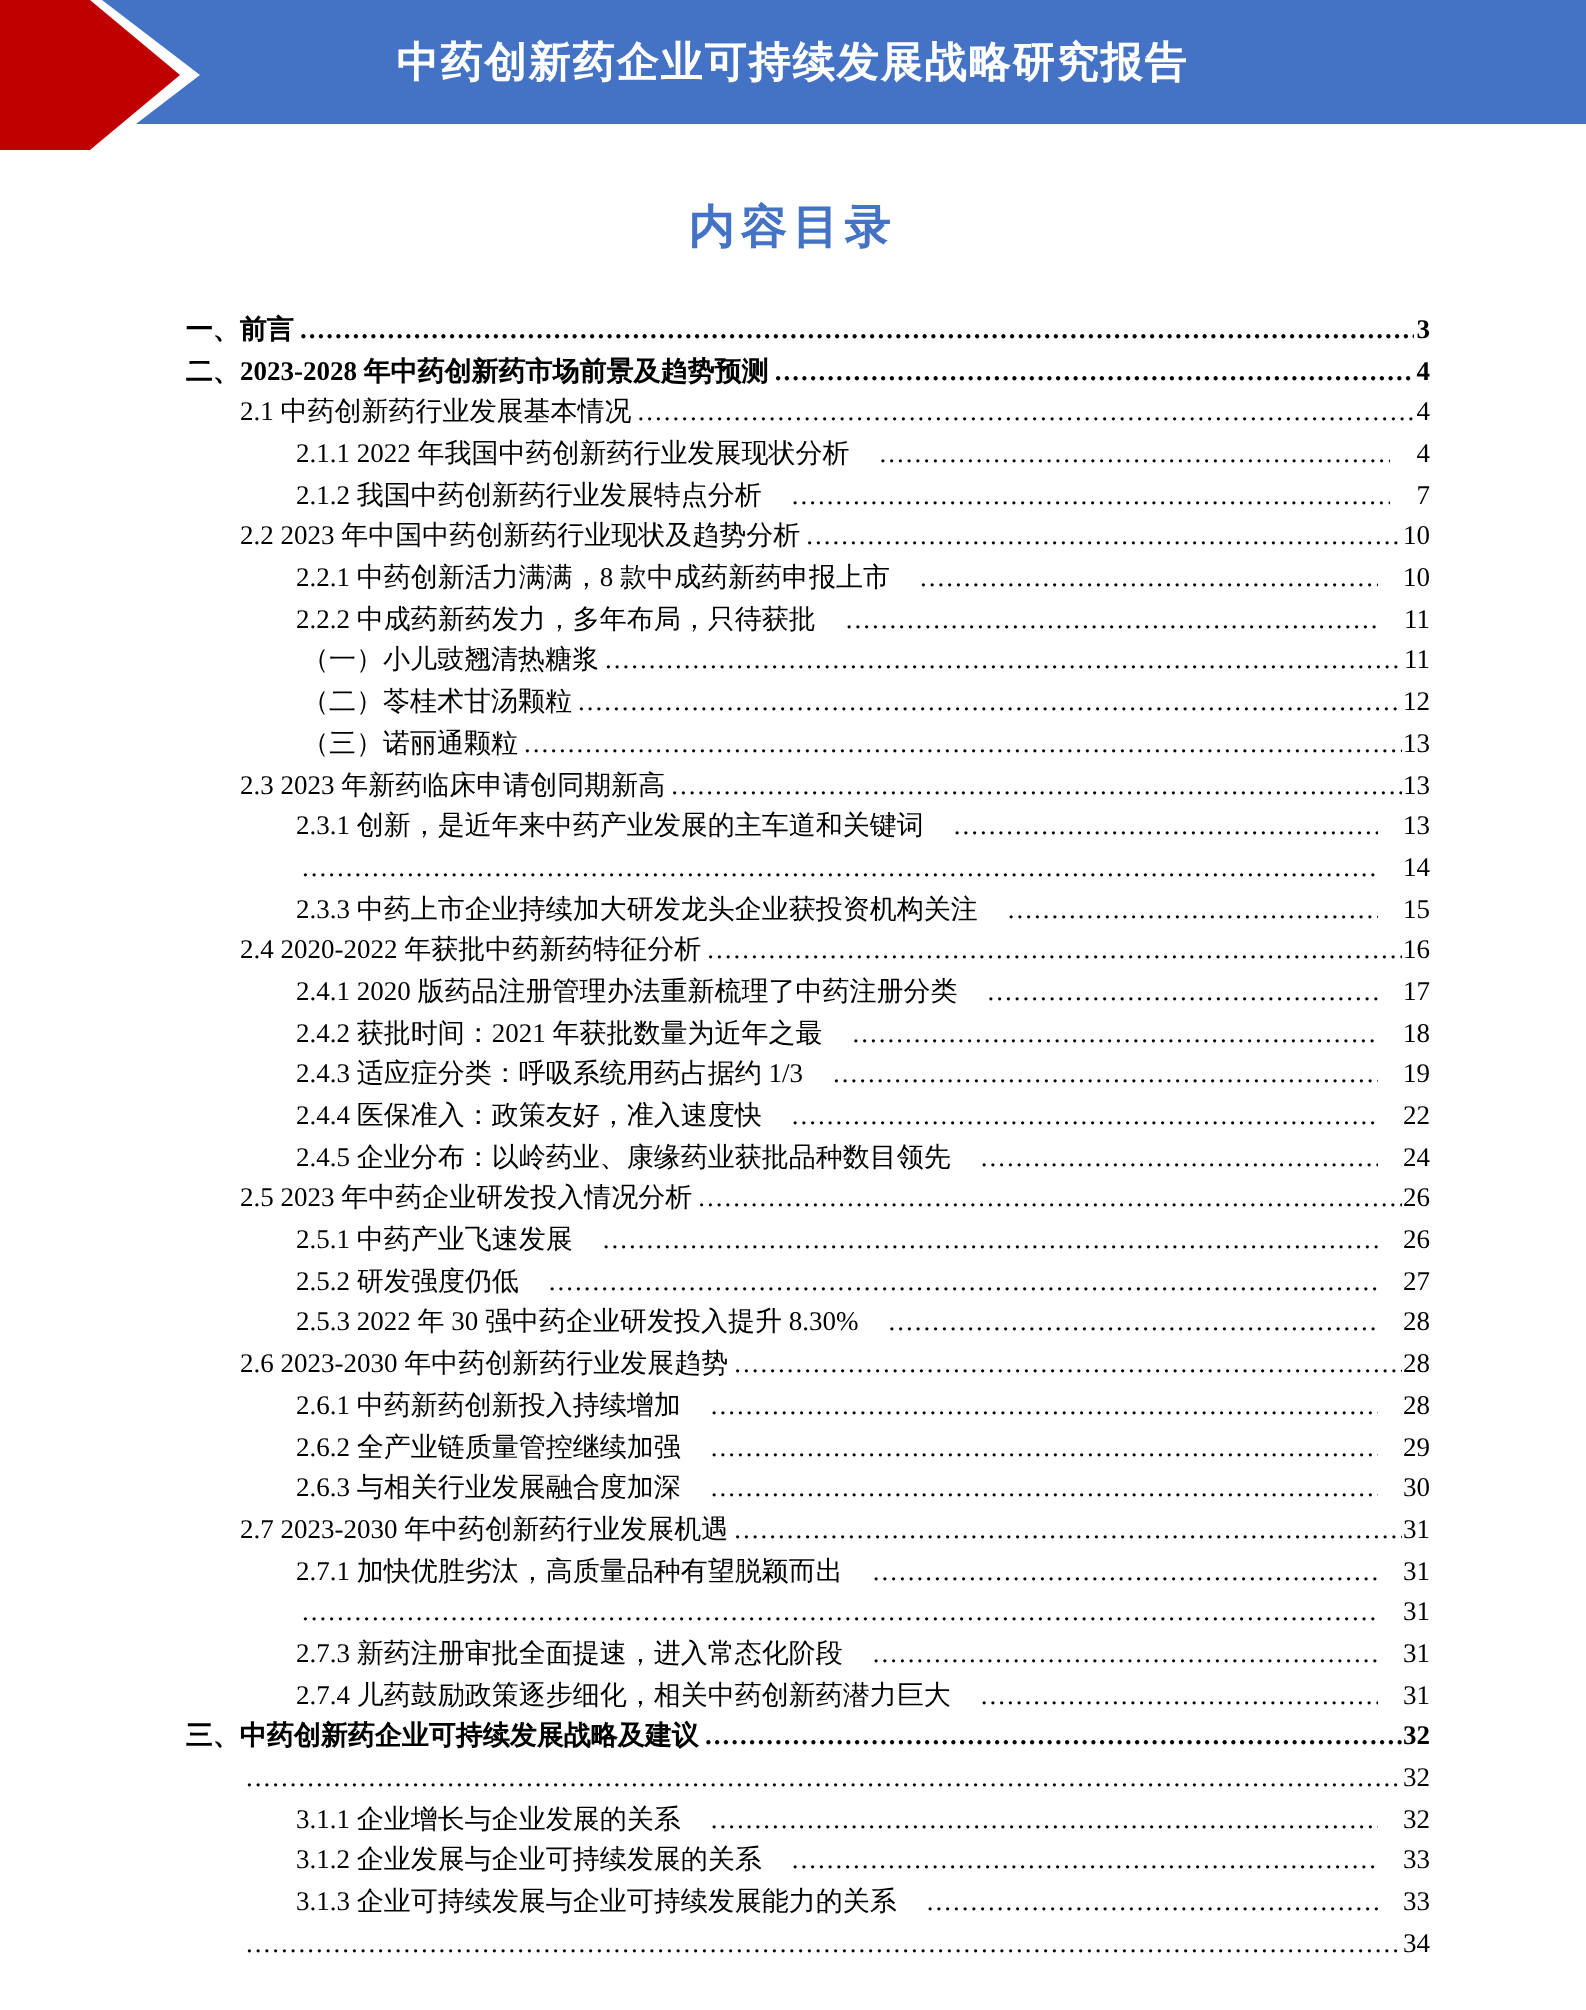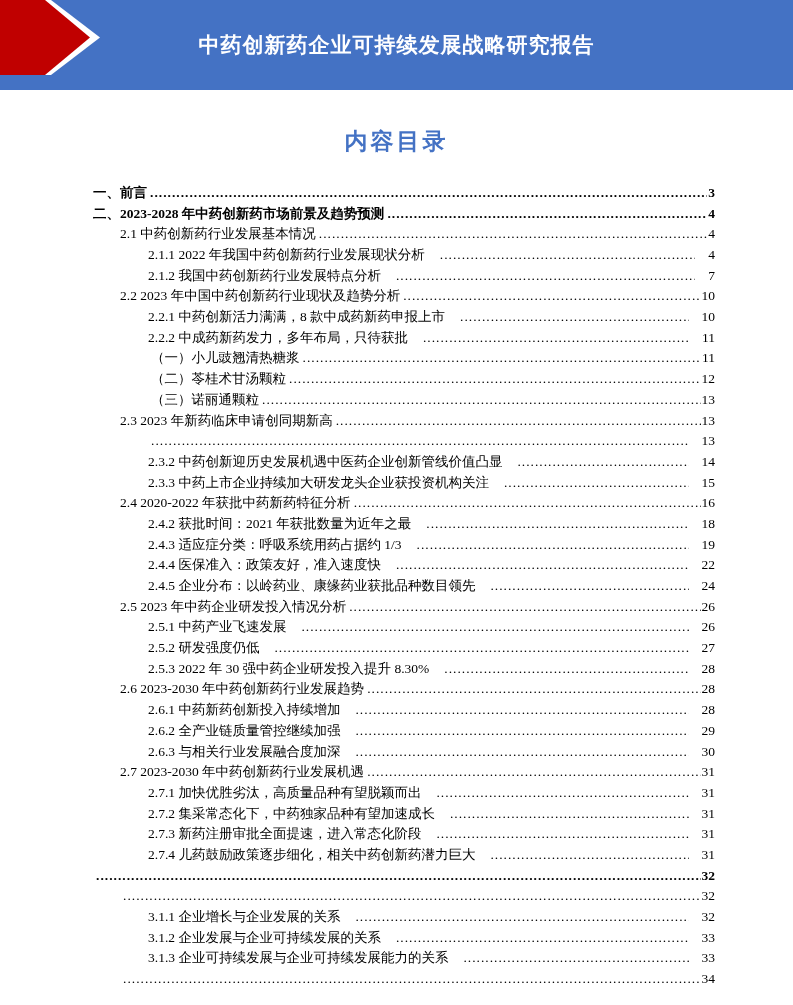--- a/index.html
+++ b/index.html
@@ -14,21 +14,21 @@
     background: #ffffff;
     overflow: hidden;
     font-family: "Liberation Serif", "DejaVu Serif", serif;
     color: #000000;
   }
 
   
   .header-bar {
     position: relative;
     width: 793px;
-    height: 90px;
+    height: 62px;
     background: #4472C4;
     display: flex;
     align-items: center;
     justify-content: center;
   }
   .header-arrow {
     position: absolute;
     left: 0;
     top: 0;
     width: 110px;
@@ -160,39 +160,44 @@
       <span class="toc-text">（三）诺丽通颗粒</span>
       <span class="toc-dots"></span>
       <span class="toc-page">13</span>
     </div>
       <div class="toc-row lvl-1">
       <span class="toc-text">2.3 2023 年新药临床申请创同期新高</span>
       <span class="toc-dots"></span>
       <span class="toc-page">13</span>
     </div>
       <div class="toc-row lvl-2">
+      <span class="toc-text">2.3.1 创新，是近年来中药产业发展的主车道和关键词</span>
       <span class="toc-dots"></span>
       <span class="toc-page">13</span>
     </div>
       <div class="toc-row lvl-2">
-      <span class="toc-text">2.3.2 中药创新迎历史发展机遇中医药企业创新管线价值凸显</span>
       <span class="toc-dots"></span>
       <span class="toc-page">14</span>
     </div>
       <div class="toc-row lvl-2">
       <span class="toc-text">2.3.3 中药上市企业持续加大研发龙头企业获投资机构关注</span>
       <span class="toc-dots"></span>
       <span class="toc-page">15</span>
     </div>
       <div class="toc-row lvl-1">
       <span class="toc-text">2.4 2020-2022 年获批中药新药特征分析</span>
       <span class="toc-dots"></span>
       <span class="toc-page">16</span>
     </div>
       <div class="toc-row lvl-2">
+      <span class="toc-text">2.4.1 2020 版药品注册管理办法重新梳理了中药注册分类</span>
+      <span class="toc-dots"></span>
+      <span class="toc-page">17</span>
+    </div>
+      <div class="toc-row lvl-2">
       <span class="toc-text">2.4.2 获批时间：2021 年获批数量为近年之最</span>
       <span class="toc-dots"></span>
       <span class="toc-page">18</span>
     </div>
       <div class="toc-row lvl-2">
       <span class="toc-text">2.4.3 适应症分类：呼吸系统用药占据约 1/3</span>
       <span class="toc-dots"></span>
       <span class="toc-page">19</span>
     </div>
       <div class="toc-row lvl-2">
@@ -249,35 +254,35 @@
       <span class="toc-text">2.7 2023-2030 年中药创新药行业发展机遇</span>
       <span class="toc-dots"></span>
       <span class="toc-page">31</span>
     </div>
       <div class="toc-row lvl-2">
       <span class="toc-text">2.7.1 加快优胜劣汰，高质量品种有望脱颖而出</span>
       <span class="toc-dots"></span>
       <span class="toc-page">31</span>
     </div>
       <div class="toc-row lvl-2">
-      <span class="toc-text">2.7.2 集采常态化下，中药独家品种有望加速成长</span>
       <span class="toc-dots"></span>
       <span class="toc-page">31</span>
     </div>
       <div class="toc-row lvl-2">
       <span class="toc-text">2.7.3 新药注册审批全面提速，进入常态化阶段</span>
       <span class="toc-dots"></span>
       <span class="toc-page">31</span>
     </div>
       <div class="toc-row lvl-2">
       <span class="toc-text">2.7.4 儿药鼓励政策逐步细化，相关中药创新药潜力巨大</span>
       <span class="toc-dots"></span>
       <span class="toc-page">31</span>
     </div>
       <div class="toc-row lvl-0 bold">
+      <span class="toc-text">三、中药创新药企业可持续发展战略及建议</span>
       <span class="toc-dots"></span>
       <span class="toc-page">32</span>
     </div>
       <div class="toc-row lvl-1">
       <span class="toc-dots"></span>
       <span class="toc-page">32</span>
     </div>
       <div class="toc-row lvl-2">
       <span class="toc-text">3.1.1 企业增长与企业发展的关系</span>
       <span class="toc-dots"></span>

